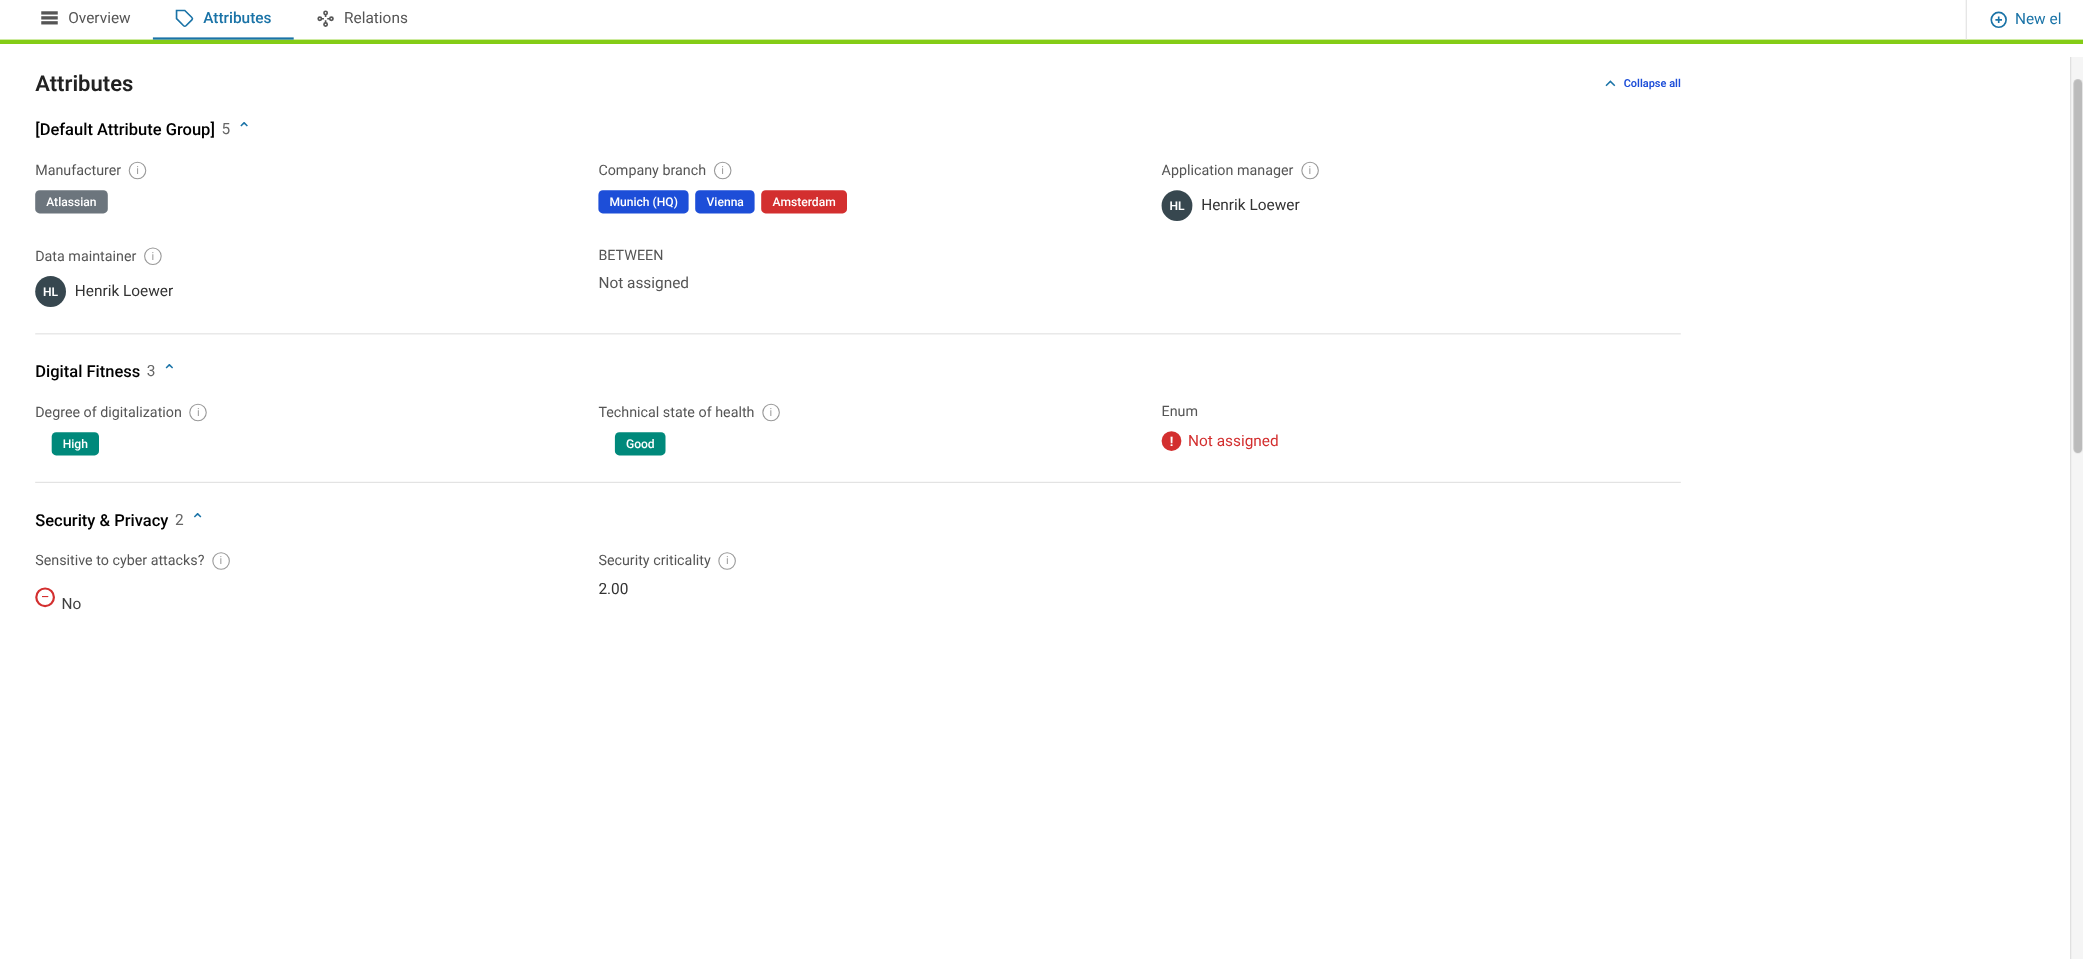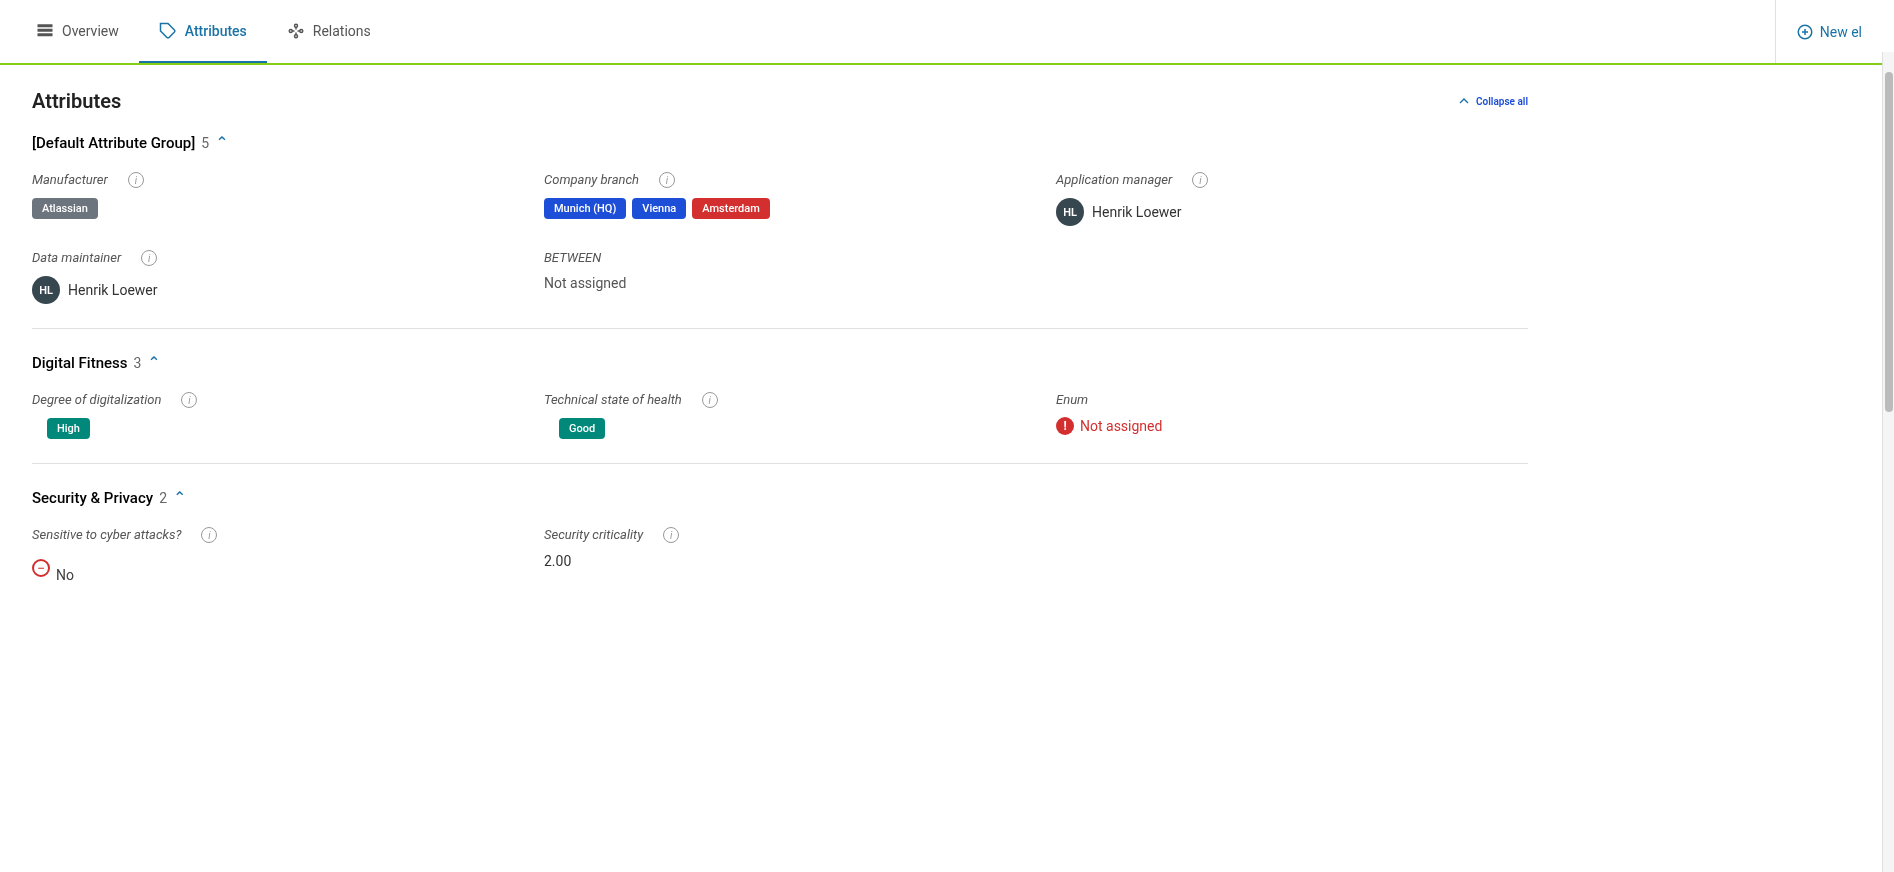--- a/index.html
+++ b/index.html
@@ -1,23 +1,23 @@
 <!DOCTYPE html>
 <html><head>
   <meta charset="utf-8">
   <style>
     * { box-sizing: border-box; margin: 0; padding: 0; }
     body { font-family: -apple-system, BlinkMacSystemFont, 'Segoe UI', Roboto, sans-serif; background: #fff; color: #333; font-size: 14px; }
 
     .top-nav {
       display: flex;
       align-items: center;
-      border-bottom: 2px solid #84cc16;
+      border-bottom: 4px solid #84cc16;
       padding: 0 16px;
-      height: 65px;
+      height: 40px;
       position: relative;
     }
     .nav-item {
       display: flex;
       align-items: center;
       gap: 8px;
       padding: 0 20px;
       height: 100%;
       cursor: pointer;
       color: #555;
@@ -27,21 +27,21 @@
     }
     .nav-item.active {
       color: #1a73a7;
       border-bottom: 2px solid #1a73a7;
       font-weight: 500;
     }
     .nav-item svg { width: 18px; height: 18px; }
 
     .new-button {
       position: absolute;
-      right: 12px;
+      right: 0;
       top: 0;
       height: 100%;
       display: flex;
       align-items: center;
       gap: 6px;
       padding: 0 20px;
       color: #1a73a7;
       cursor: pointer;
       font-size: 14px;
       border-left: 1px solid #e0e0e0;
@@ -94,22 +94,22 @@
       grid-template-columns: 1fr 1fr 1fr;
       gap: 24px 40px;
       margin-bottom: 24px;
     }
 
     .attribute-label {
       font-size: 13px;
       color: #555;
       margin-bottom: 10px;
       display: flex;
-      gap: 20px;
-      font-style: italic;
+      align-items: center;
+      gap: 7px;
     }
     .info-icon {
       display: inline-flex;
       width: 16px;
       height: 16px;
       border: 1px solid #999;
       border-radius: 50%;
       align-items: center;
       justify-content: center;
       font-size: 10px;

